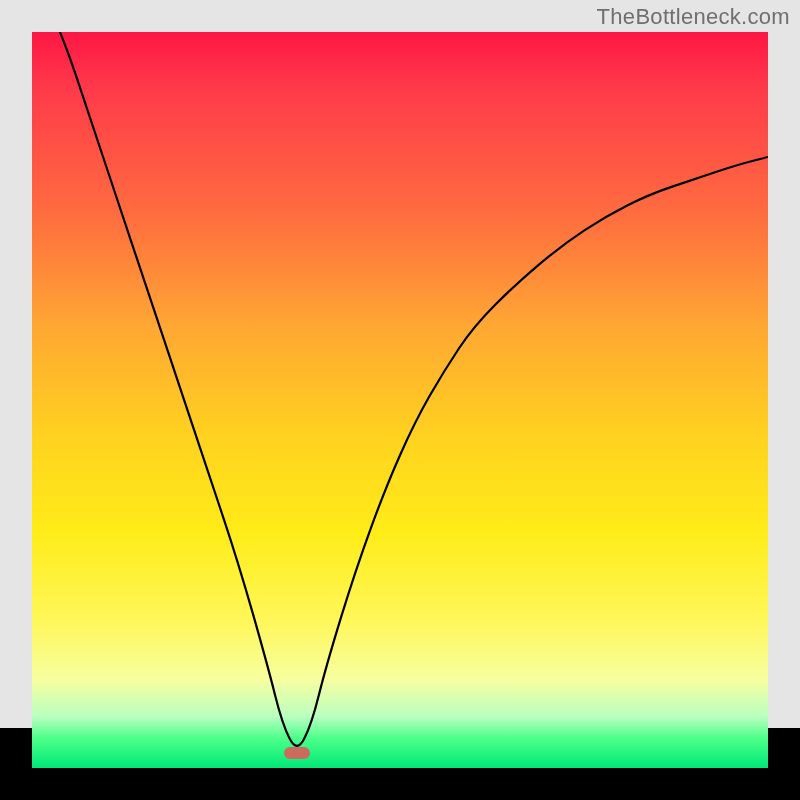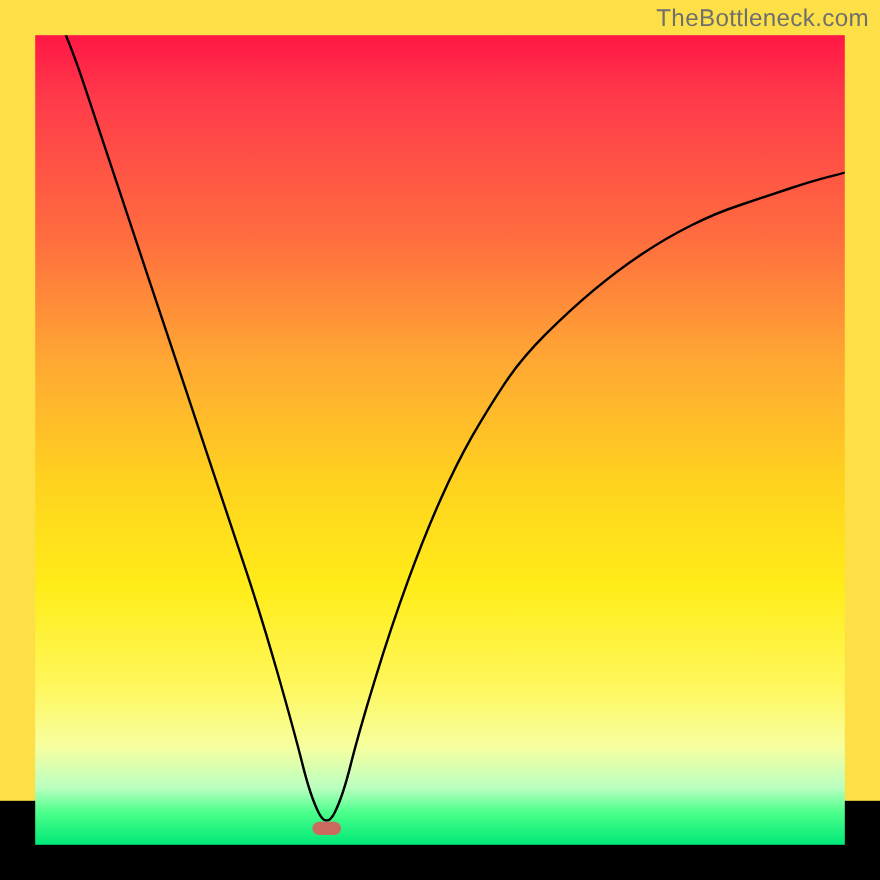--- a/index.html
+++ b/index.html
@@ -10,21 +10,21 @@
     background: #000;
     overflow: hidden;
     font-family: Arial, Helvetica, sans-serif;
   }
   .frame {
     position: absolute;
     top: 0;
     left: 0;
     width: 800px;
     height: 728px;
-    background: #fde047;
+    background: #e5e5e5;
   }
   .plot-area {
     position: absolute;
     top: 32px;
     left: 32px;
     width: 736px;
     height: 736px;
     
     background: linear-gradient(to bottom,
       #ff1745 0%,

